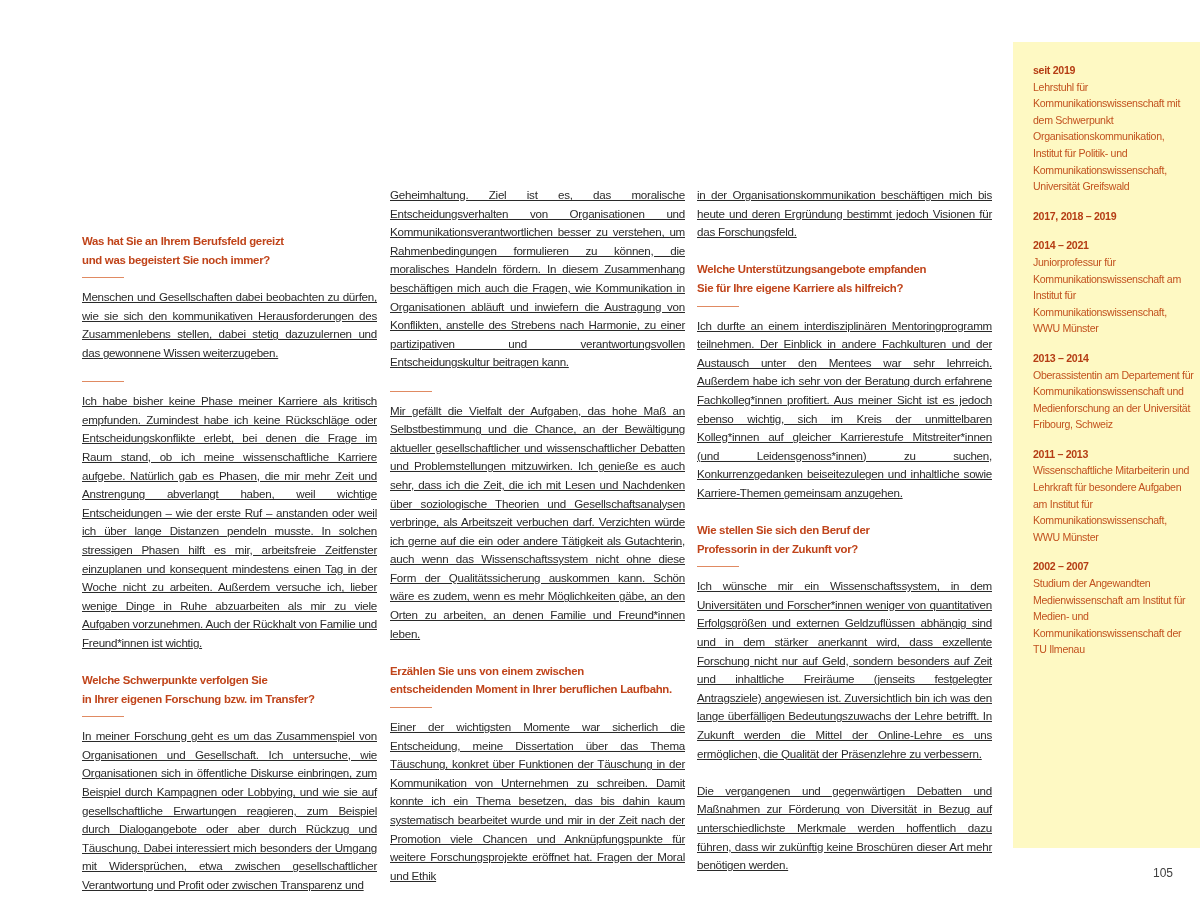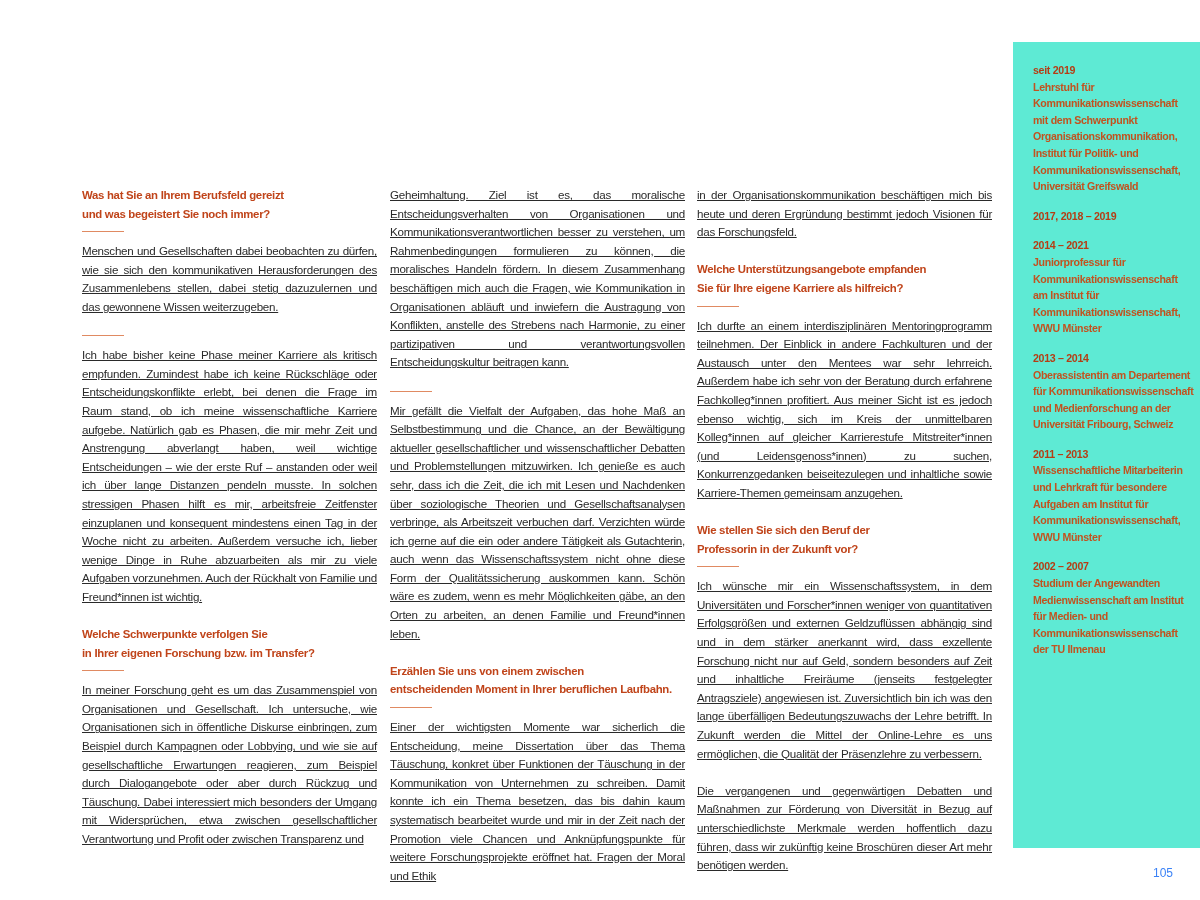--- a/index.html
+++ b/index.html
@@ -7,49 +7,49 @@
     width: 1200px; height: 900px; position: relative; overflow: hidden;
     background: #ffffff;
     font-family: "Liberation Sans", sans-serif;
     color: #2a2a2a;
   }
   .col {
     position: absolute; top: 186px; width: 295px;
     font-size: 11.6px; line-height: 18.6px; letter-spacing: -0.25px;
     text-align: justify; font-stretch: condensed;
   }
-  #col1 { left: 82px; }
+  #col1 { left: 82px; margin-top: 46px; }
   #col2 { left: 390px; }
   #col3 { left: 697px; }
   .q {
     color: #c0441a; font-weight: bold; text-align: left;
     font-size: 11.4px; line-height: 18.6px; letter-spacing: -0.3px;
     margin: 0;
   }
   .rule {
     width: 42px; height: 1px; background: #e08a62;
     margin: 8px 0 10px 0;
   }
   .a { margin: 0 0 18.6px 0; text-decoration: underline; }
   .a.last { margin-bottom: 0; }
   .sidebar {
     position: absolute; left: 1013px; top: 42px; width: 187px; height: 806px;
-    background: #5eead4;
+    background: #fef9c3;
   }
   .entries {
     position: absolute; left: 20px; top: 20px; width: 162px;
     font-size: 10.6px; line-height: 16.6px; letter-spacing: -0.3px;
     color: #c2521f;
   }
   .entry { margin-bottom: 13px; }
   .entry .yr { font-weight: bold; color: #b53d14; display: block; }
-  .entry .tx { display: block; font-weight: bold; }
+  .entry .tx { display: block; }
   .pagenum {
     position: absolute; left: 1153px; top: 866px;
-    font-size: 12px; color: #3b82f6;
+    font-size: 12px; color: #404040;
   }
 </style>
 </head>
 <body>
 
 <div class="col" id="col1">
   <div>
     <p class="q">
       <span>Was hat Sie an Ihrem Berufsfeld gereizt</span><br>
       <span>und was begeistert Sie noch immer?</span>

